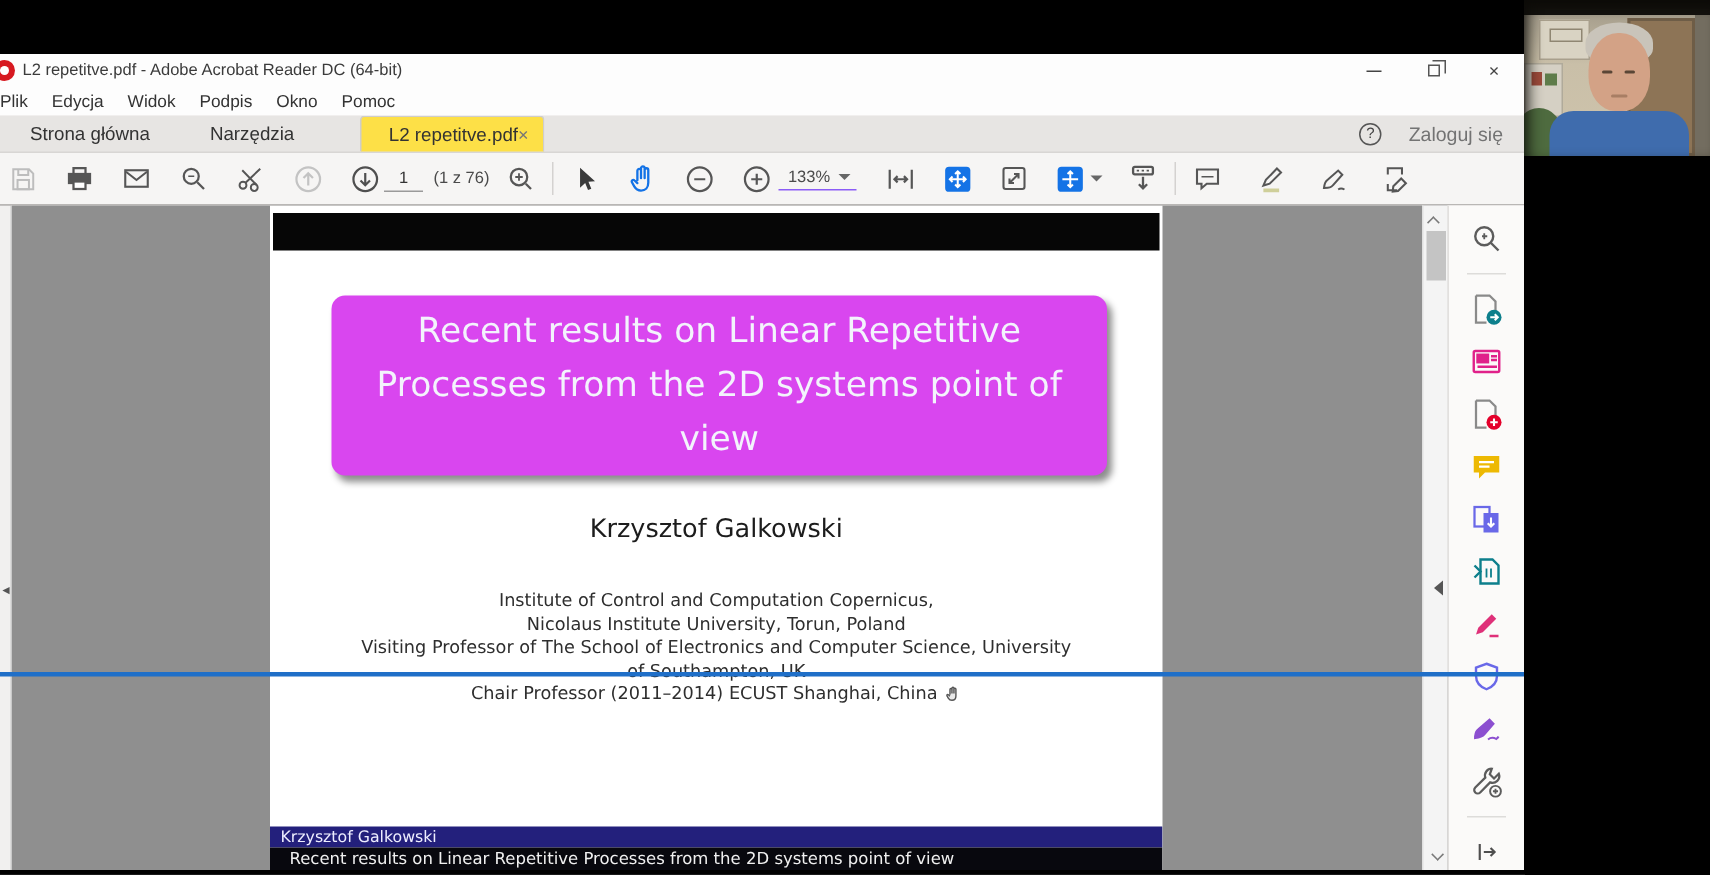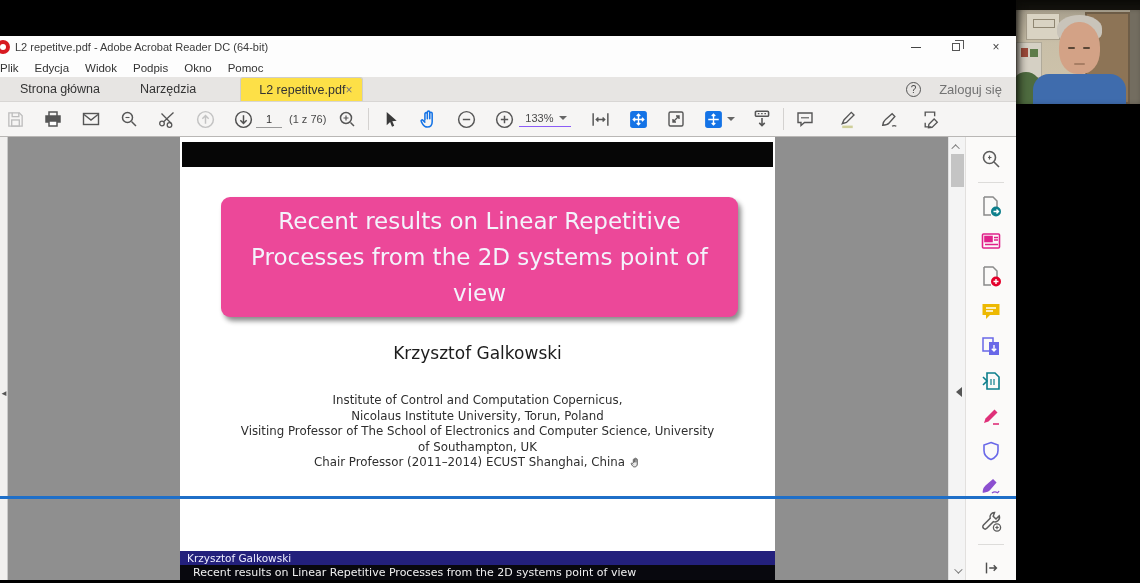--- a/index.html
+++ b/index.html
@@ -1,21 +1,21 @@
 <!DOCTYPE html>
 <html><head>
 <meta charset="utf-8">
 <style>
   * { margin:0; padding:0; box-sizing:border-box; }
   html,body { width:1140px; height:583px; background:#000; overflow:hidden;
               font-family:"Liberation Sans", sans-serif; }
   #stage { position:relative; width:1140px; height:583px; background:#000; }
 
   
-  .app { position:absolute; left:0; top:36px; width:1016px; height:463px; background:#f6f5f4; }
+  .app { position:absolute; left:0; top:36px; width:1016px; height:415px; background:#f6f5f4; }
 
   .titlebar { position:absolute; left:0; top:0; width:100%; height:22px; background:#fdfdfd;
               display:flex; align-items:center; font-size:11px; color:#3b3b3b; }
   .appicon { width:14px; height:14px; border-radius:50%; background:#d71920; margin-left:-4px;
              margin-right:5px; flex:0 0 auto; position:relative; }
   .appicon::after{ content:""; position:absolute; left:4px; top:4px; width:6px; height:6px;
              border-radius:50%; background:#fff; }
   .wincontrols { margin-left:auto; display:flex; height:100%; }
   .winbtn { width:40px; height:100%; display:flex; align-items:center; justify-content:center;
             color:#444; font-size:12px; }
@@ -58,21 +58,21 @@
   
   .docarea { position:absolute; left:0; top:101px; width:965px; height:443px; background:#8f8f8f; overflow:hidden;}
   .leftstrip { position:absolute; left:0; top:0; width:8px; height:100%; background:#f1f0ef;
                border-right:1px solid #c9c9c9; }
   .leftcollapse { position:absolute; left:0; top:252px; color:#555; font-size:8px; }
 
   .page { position:absolute; left:180px; top:0; width:595px; height:443px; background:#fff; overflow:hidden;
           font-family:"DejaVu Sans", sans-serif; }
   .page-blackbar { position:absolute; left:2px; right:2px; top:5px; height:25px; background:#060606; }
 
-  .titlebox { position:absolute; left:41px; top:60px; width:517px; height:120px; background:#ec4899;
+  .titlebox { position:absolute; left:41px; top:60px; width:517px; height:120px; background:#d946ef;
               border-radius:9px; box-shadow:3px 4px 5px rgba(0,0,0,.45);
               display:flex; flex-direction:column; justify-content:center; }
   .titlebox div { color:#f3f3fc; font-size:23px; line-height:36px; text-align:center; }
 
   .author { position:absolute; left:0; top:206px; width:100%; text-align:center; font-size:17px; color:#1c1c1c; }
   .affil { position:absolute; left:0; top:256px; width:100%; text-align:center;
            font-size:11.8px; line-height:15.6px; color:#2e2e2e; }
   .handcursor { display:inline-block; vertical-align:-3px; margin-left:4px; }
 
   .slidefooter1 { position:absolute; left:0; top:414px; width:100%; height:14px; background:#23207c;

